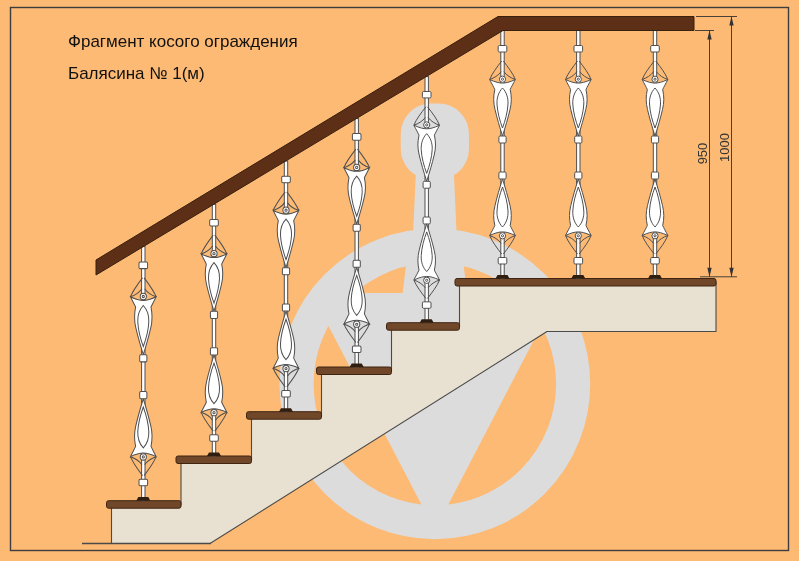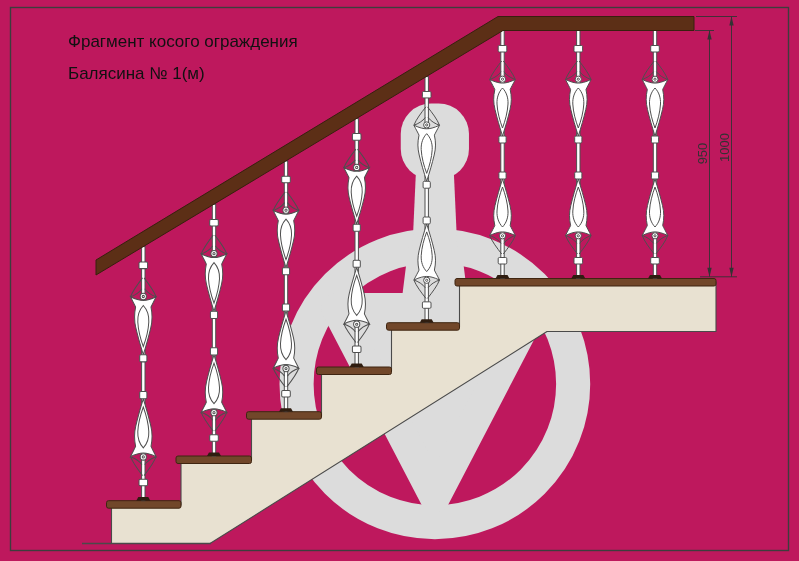--- a/index.html
+++ b/index.html
@@ -4,21 +4,21 @@
 <style>
   :root{
     --rail:#5c2f16; --rail-outline:#38200e;
     --tread:#71472a; --tread-outline:#3f2511;
     --body:#e8e1d1; --outline:#4a4a4a;
     --metal:#4f4f4f; --plate:#2f1d10;
     --dim:#333333; --frame:#3d3d3d;
     --wm:#dcdcdc; --text:#111111;
   }
   html,body{margin:0;padding:0;background:#ffffff;}
-  .stage{width:799px;height:561px;position:relative;background:#be185d;overflow:hidden;}
+  .stage{width:799px;height:561px;position:relative;background:#fdba74;overflow:hidden;}
   svg{display:block;}
   text{font-family:"Liberation Sans","DejaVu Sans",sans-serif;}
   .title-line{font-size:17px;fill:var(--text);}
   .dim-label{font-size:13px;fill:var(--dim);}
   .frame{fill:none;stroke:var(--frame);stroke-width:1.4;}
   .body-poly{fill:var(--body);stroke:var(--outline);stroke-width:1.1;stroke-linejoin:round;}
   .ground{stroke:var(--outline);stroke-width:1.3;}
   .tread{fill:var(--tread);stroke:var(--tread-outline);stroke-width:1;}
   .rail{fill:var(--rail);stroke:var(--rail-outline);stroke-width:1;stroke-linejoin:round;}
   .dim-line{stroke:var(--dim);stroke-width:0.9;fill:none;}

